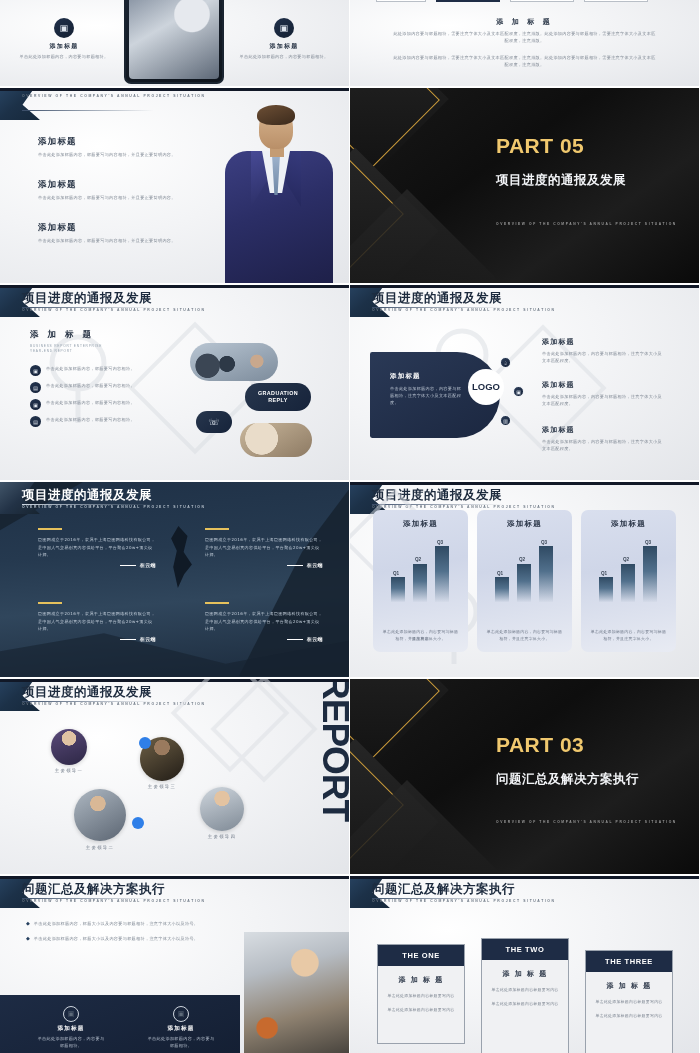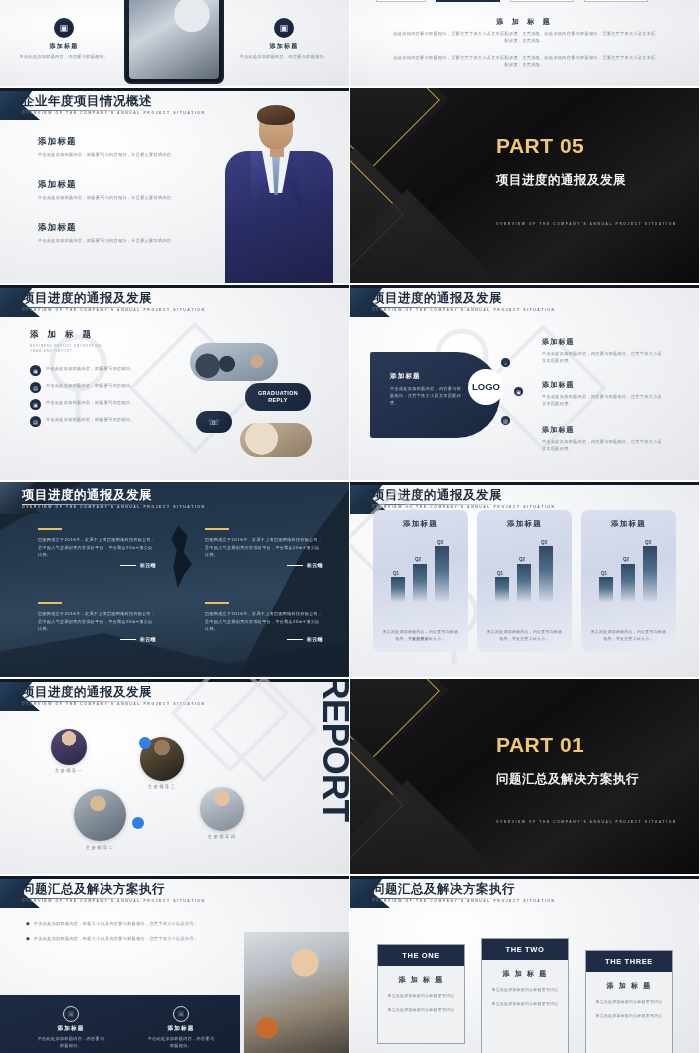--- a/index.html
+++ b/index.html
@@ -245,21 +245,20 @@
     <div class="h-sub ct" style="position:absolute;left:0;right:0;top:17px;letter-spacing:3px;font-size:7px">添 加 标 题</div>
     <div class="body-cn ct" style="position:absolute;left:42px;right:42px;top:30px">此处添加内容要与标题相符，需要注意字体大小及文本匹配程度，注意排版。此处添加内容要与标题相符，需要注意字体大小及文本匹配程度，注意排版。</div>
     <div class="body-cn ct" style="position:absolute;left:42px;right:42px;top:54px">此处添加内容要与标题相符，需要注意字体大小及文本匹配程度，注意排版。此处添加内容要与标题相符，需要注意字体大小及文本匹配程度，注意排版。</div>
   </div>
 
   <div class="slide bg-light">
     <div class="top-edge"></div>
     <div class="titlebar">
       <div class="ribbon"></div>
       <div class="slide-title">
-        <div class="zh">企业年度项目情况概述</div>
         <div class="en">OVERVIEW OF THE COMPANY'S ANNUAL PROJECT SITUATION</div>
       </div>
       <div class="title-rule"></div>
     </div>
 
     <div style="position:absolute;left:38px;top:48px;width:160px">
       <div class="h-sub">添加标题</div>
       <div class="body-cn" style="margin-top:3px">单击此处添加标题内容，标题要写与内容相符，并且要正要简明内容。</div>
     </div>
     <div style="position:absolute;left:38px;top:91px;width:160px">
@@ -538,21 +537,21 @@
   </div>
 
   <div class="slide bg-black">
     <div class="part">
       <div class="dia-fill" style="left:-34px;top:-44px;width:110px;height:110px"></div>
       <div class="dia" style="left:-26px;top:-36px;width:96px;height:96px"></div>
       <div class="dia-fill" style="left:-54px;top:84px;width:118px;height:118px"></div>
       <div class="dia" style="left:-62px;top:78px;width:96px;height:96px"></div>
       <div class="dia-fill" style="left:-8px;top:128px;width:130px;height:130px;opacity:.85"></div>
     </div>
-    <div class="part-num" style="left:146px;top:54px">PART 01</div>
+    <div class="part-num" style="left:146px;top:54px">PART 03</div>
     <div class="part-zh" style="left:146px;top:92px;width:152px">问题汇总及解决方案执行</div>
     <div class="part-en" style="left:146px;top:141px">OVERVIEW OF THE COMPANY'S ANNUAL PROJECT SITUATION</div>
   </div>
 
   <div class="slide last bg-light">
     <div class="top-edge"></div>
     <div class="titlebar">
       <div class="ribbon"></div>
       <div class="slide-title">
         <div class="zh">问题汇总及解决方案执行</div>

